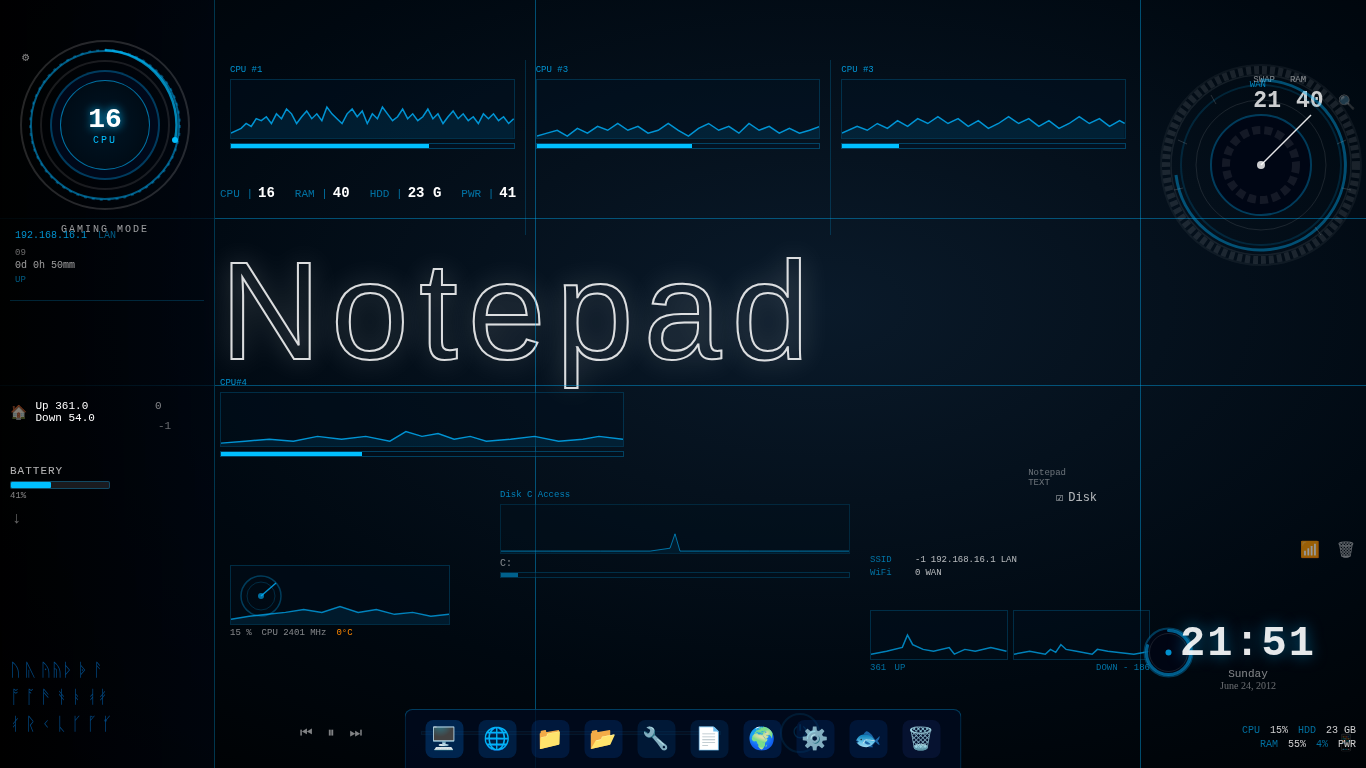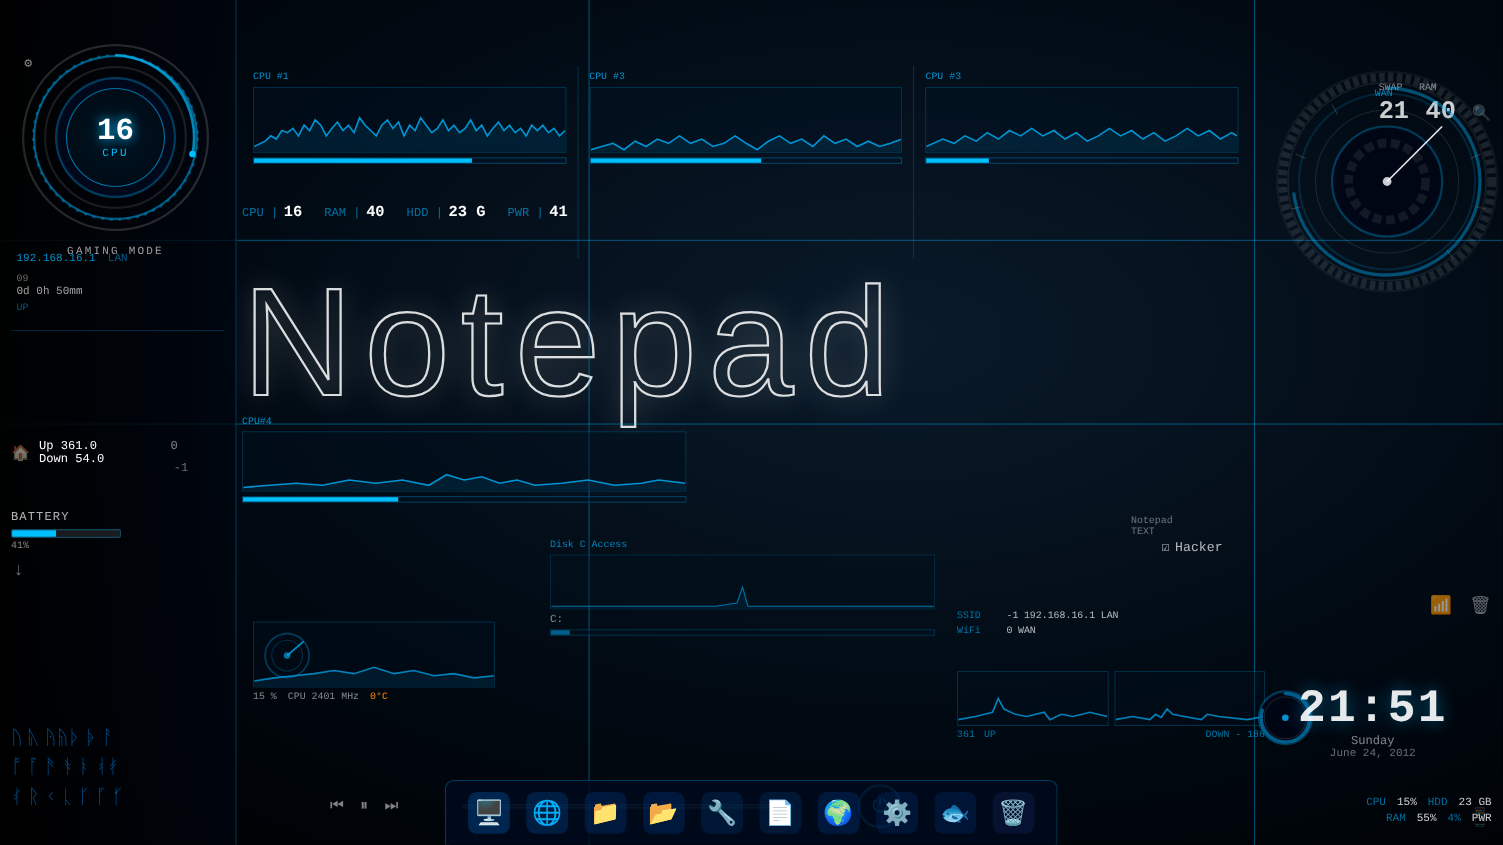--- a/index.html
+++ b/index.html
@@ -533,20 +533,21 @@
     .clock-day {
       font-size: 11px;
       color: rgba(255,255,255,0.5);
       text-align: center;
     }
 
     .clock-date {
       font-size: 10px;
       color: rgba(255,255,255,0.4);
       text-align: center;
+      font-family: Liberation Serif, serif;
     }
 
     
     .clock-ring {
       position: absolute;
       right: 170px;
       top: 625px;
       width: 55px;
       height: 55px;
       z-index: 10;
@@ -982,21 +983,21 @@
 </div>
 
 <div class="wifi-section">
   <span class="wifi-icon">📶</span>
   <span class="trash-icon">🗑</span>
 </div>
 
 <div class="notes-section">
   <div class="notes-title">
     <span>☑</span>
-    <span>Hacker</span>
+    <span>Disk</span>
   </div>
 </div>
 
 <div class="net-info-table">
   <div class="net-info-row">
     <span class="net-info-key">SSID</span>
     <span class="net-info-val">-1</span>
     <span class="net-info-val">192.168.16.1</span>
     <span class="net-info-val">LAN</span>
   </div>

